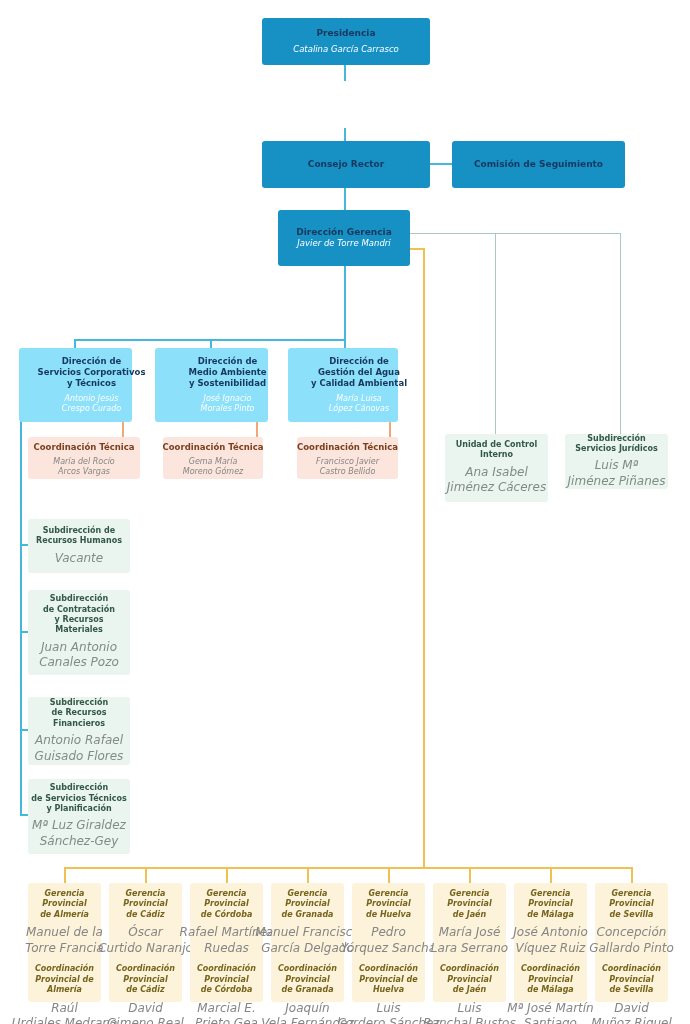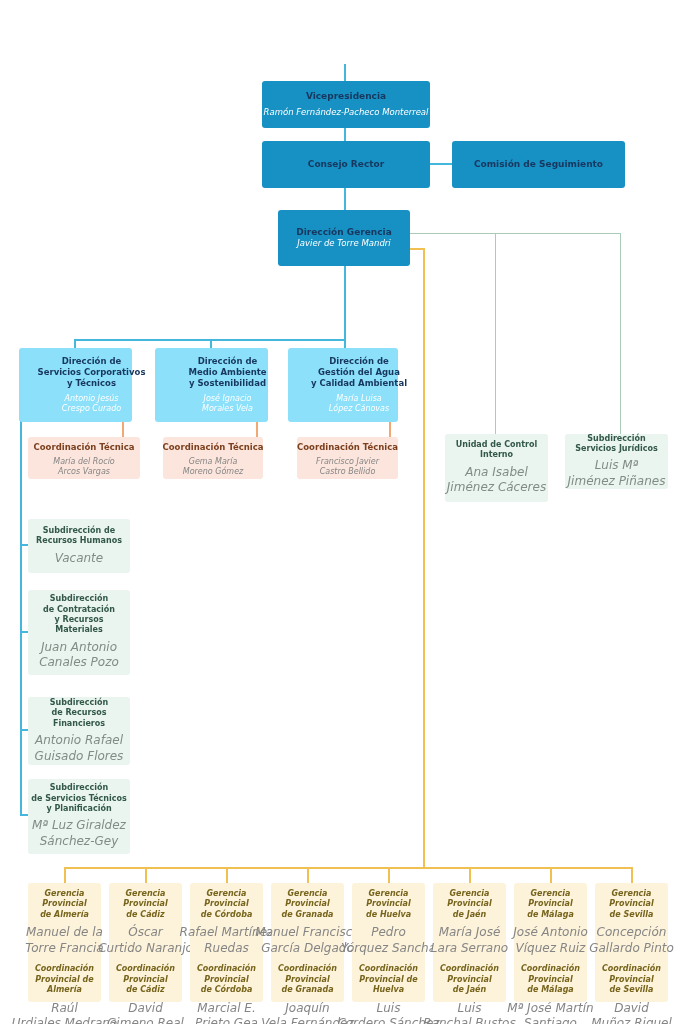--- a/index.html
+++ b/index.html
@@ -74,25 +74,25 @@
   <div class="ln c-orange" style="left:307px;top:869px;width:2px;height:14px"></div>
   <div class="ln c-orange" style="left:388px;top:869px;width:2px;height:14px"></div>
   <div class="ln c-orange" style="left:469px;top:869px;width:2px;height:14px"></div>
   <div class="ln c-orange" style="left:550px;top:869px;width:2px;height:14px"></div>
   <div class="ln c-orange" style="left:631px;top:869px;width:2px;height:14px"></div>
 
   <div class="ln c-salmon" style="left:122px;top:422px;width:2px;height:15px"></div>
   <div class="ln c-salmon" style="left:256px;top:422px;width:2px;height:15px"></div>
   <div class="ln c-salmon" style="left:389px;top:422px;width:2px;height:15px"></div>
 
-
-  <div class="node teal-box" style="left:262px;top:81px;width:168px;height:47px">
-    <div class="t">Vicepresidencia</div>
-    <div class="n">Ramón Fernández-Pacheco Monterreal</div>
-  </div>
+  <div class="node teal-box" style="left:262px;top:18px;width:168px;height:47px">
+    <div class="t">Presidencia</div>
+    <div class="n">Catalina García Carrasco</div>
+  </div>
+
 
   <div class="node teal-box" style="left:262px;top:141px;width:168px;height:47px">
     <div class="t">Consejo Rector</div>
   </div>
 
   <div class="node teal-box" style="left:452px;top:141px;width:173px;height:47px">
     <div class="t">Comisión de Seguimiento</div>
   </div>
 
   <div class="node teal-box dg" style="left:278px;top:210px;width:132px;height:56px">
@@ -105,21 +105,21 @@
 Servicios Corporativos
 y Técnicos</div>
     <div class="n">Antonio Jesús
 Crespo Curado</div>
   </div>
   <div class="node blue-box" style="left:155px;top:348px;width:113px;height:74px">
     <div class="t">Dirección de
 Medio Ambiente
 y Sostenibilidad</div>
     <div class="n">José Ignacio
-Morales Vela</div>
+Morales Pinto</div>
   </div>
   <div class="node blue-box" style="left:288px;top:348px;width:110px;height:74px">
     <div class="t">Dirección de
 Gestión del Agua
 y Calidad Ambiental</div>
     <div class="n">María Luisa
 López Cánovas</div>
   </div>
 
   <div class="node pink-box" style="left:28px;top:437px;width:112px;height:42px">

